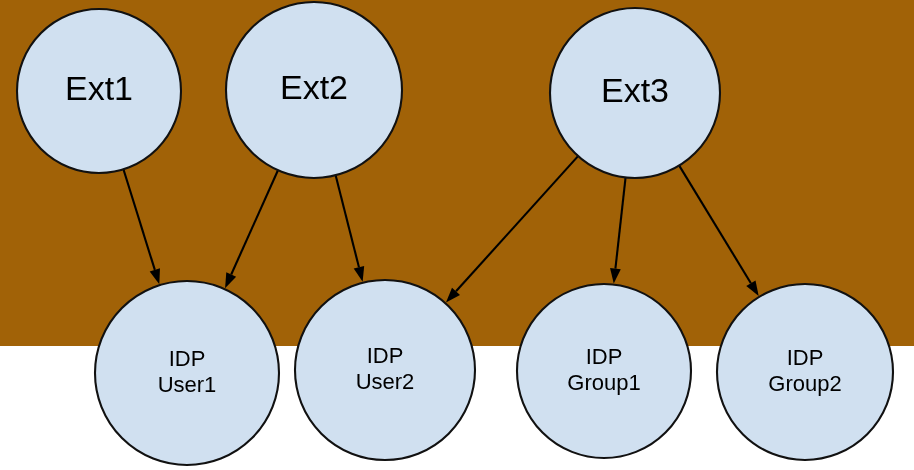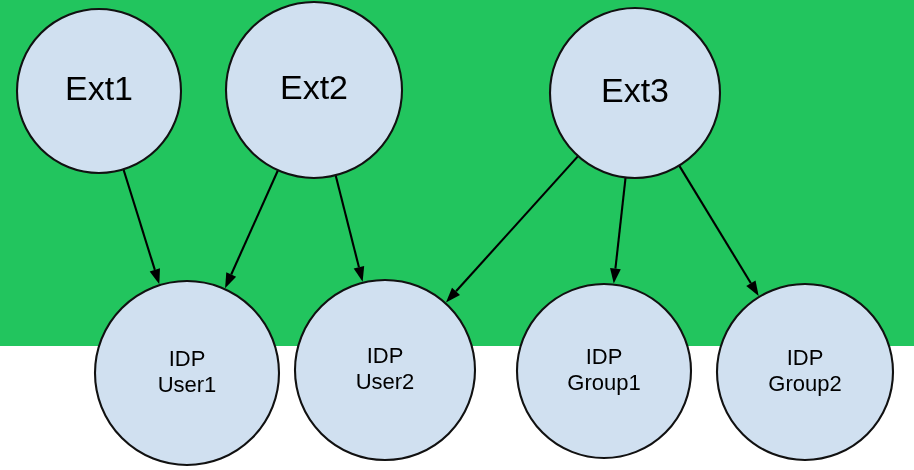--- a/index.html
+++ b/index.html
@@ -11,21 +11,21 @@
   body {
     width: 914px;
     height: 470px;
     overflow: hidden;
     font-family: "Liberation Sans", sans-serif;
   }
   #diagram-root {
     position: relative;
     width: 914px;
     height: 346px;
-    background: #22c55e;
+    background: #a16207;
   }
   svg#graph {
     display: block;
     width: 914px;
     height: 470px;
   }
   .node-shape {
     fill: #d0e0f0;
     stroke: #111111;
     stroke-width: 2.1;

